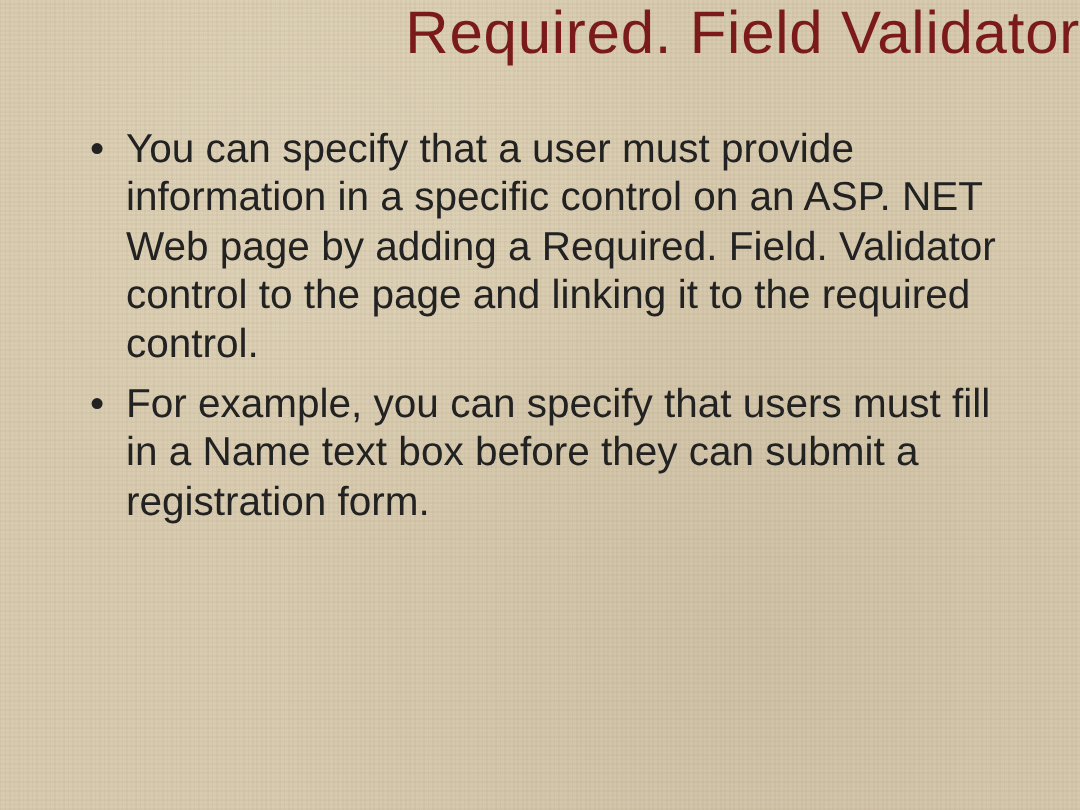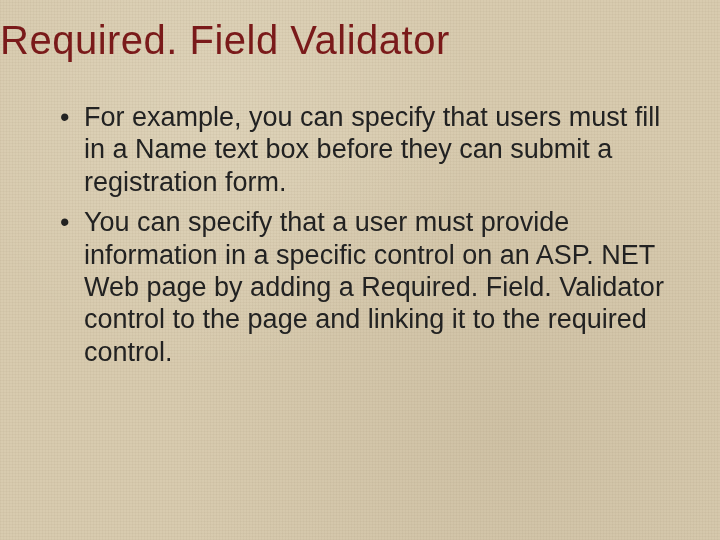--- a/index.html
+++ b/index.html
@@ -16,25 +16,24 @@
     background-image:
       repeating-linear-gradient(0deg, rgba(120,100,70,0.05) 0px, rgba(120,100,70,0.05) 1px, transparent 1px, transparent 3px),
       repeating-linear-gradient(90deg, rgba(120,100,70,0.05) 0px, rgba(120,100,70,0.05) 1px, transparent 1px, transparent 3px),
       radial-gradient(circle at 30% 20%, rgba(255,255,240,0.15), transparent 40%),
       radial-gradient(circle at 70% 80%, rgba(100,80,50,0.08), transparent 50%);
     box-sizing: border-box;
     font-family: Arial, Helvetica, sans-serif;
     color: #2b2b2b;
   }
   .title {
-    text-align: left;
+    text-align: right;
     font-size: 40px;
     font-weight: normal;
     color: #7a1a1a;
-    padding-top: 18px;
     margin: 0;
     letter-spacing: 0.5px;
   }
   .body {
     padding: 38px 40px 0 60px;
   }
   ul {
     list-style: none;
     margin: 0;
     padding: 0;
@@ -56,17 +55,17 @@
     color: #222;
   }
 </style>
 </head>
 <body>
 
 <div class="slide">
   <h1 class="title">Required. Field Validator</h1>
   <div class="body">
     <ul>
+      <li>You can specify that a user must provide information in a specific control on an ASP. NET Web page by adding a Required. Field. Validator control to the page and linking it to the required control.</li>
       <li>For example, you can specify that users must fill in a Name text box before they can submit a registration form.</li>
-      <li>You can specify that a user must provide information in a specific control on an ASP. NET Web page by adding a Required. Field. Validator control to the page and linking it to the required control.</li>
     </ul>
   </div>
 </div>
 
 </body></html>

